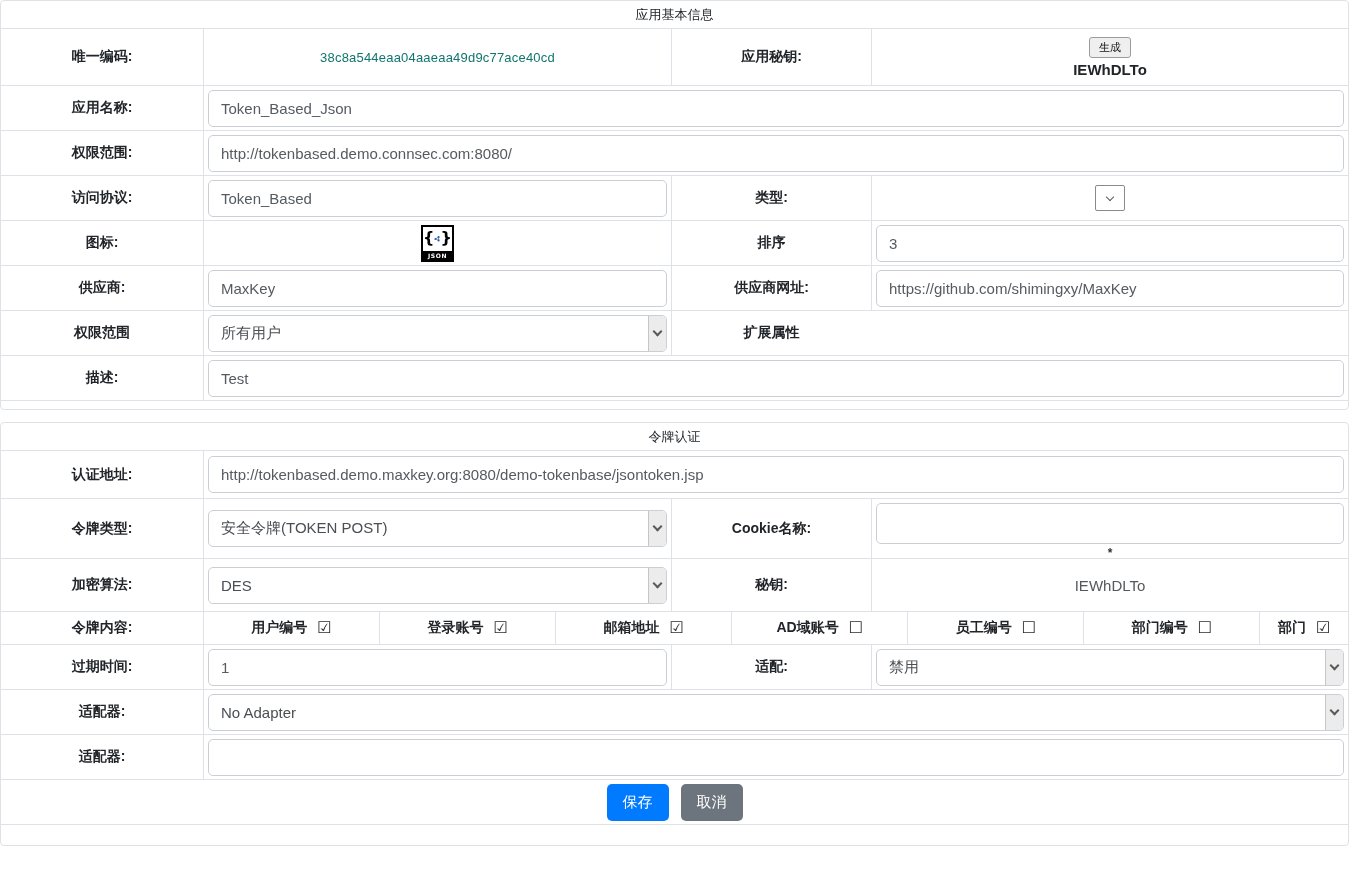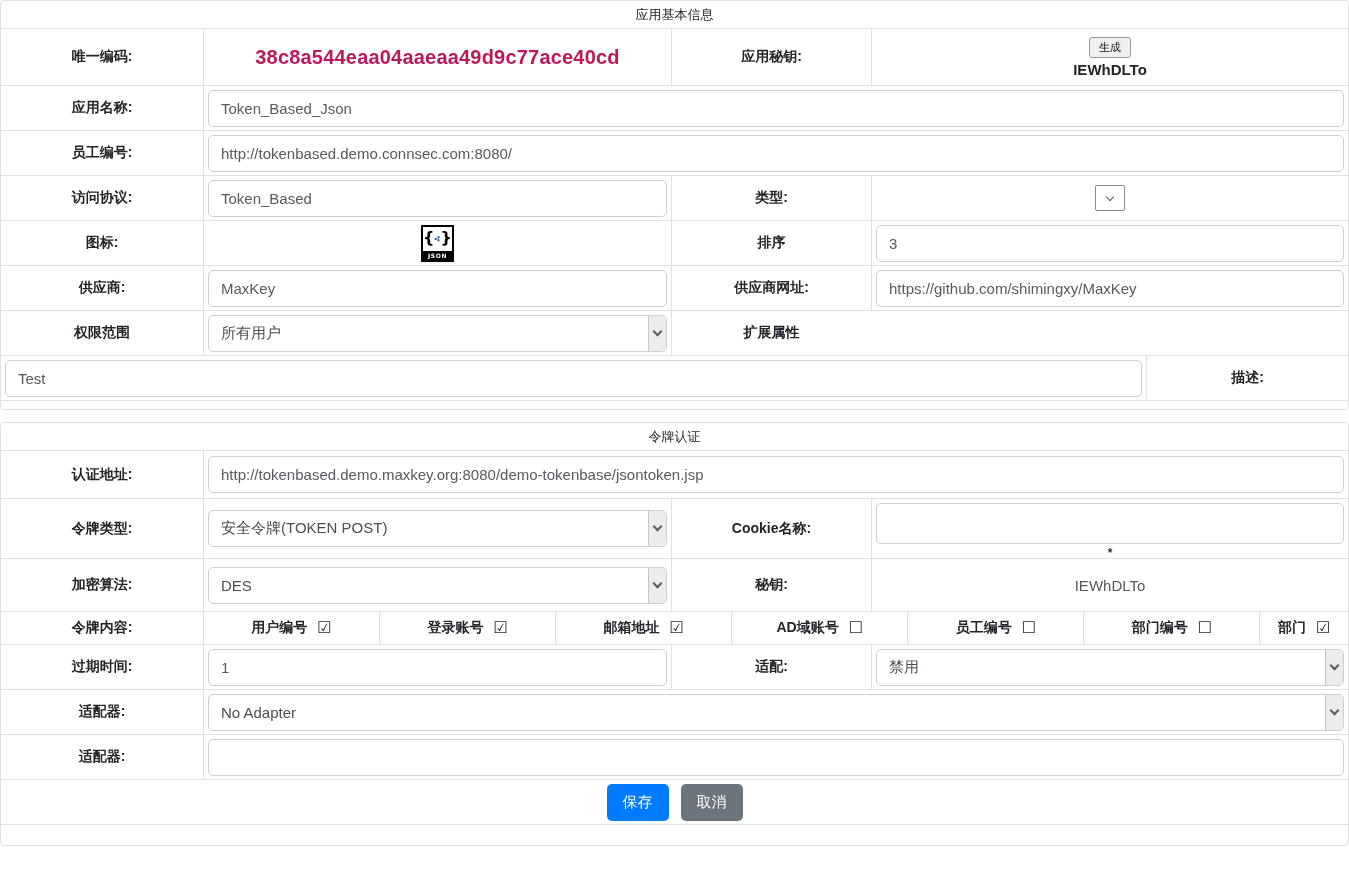--- a/index.html
+++ b/index.html
@@ -37,21 +37,21 @@
   .lbl {
     width: 202px; flex: none;
     justify-content: center;
     font-weight: 700; font-size: 14px; color: #212529;
   }
   .lbl2 { width: 200px; flex: none; justify-content: center; font-weight: 700; font-size: 14px; }
   .val { flex: 1; }
   .val-left { width: 468px; flex: none; }
   .center { justify-content: center; }
   .col { flex-direction: column; justify-content: center; }
-  .code-text { font-weight: 700; font-size: 20px; color: #be185d; letter-spacing: 0.2px; }
+  .code-text { font-weight: 400; font-size: 13px; color: #0f766e; letter-spacing: 0.2px; }
   .secret-bold { font-weight: 700; font-size: 15px; color: #212529; margin-top: 3px; }
   .secret-plain { font-size: 15px; color: #55595c; }
 
   .tin {
     flex: 1; align-self: center;
     height: 37px; margin: 4px;
     border: 1px solid #cbcfd3; border-radius: 5px;
     padding: 0 12px;
     font-size: 15px; color: #555b61;
     font-family: inherit;
@@ -166,21 +166,21 @@
     </div>
 
     <div class="prow">
       <div class="cell lbl">应用名称:</div>
       <div class="cell val">
         <input class="tin" value="Token_Based_Json" style="">
       </div>
     </div>
 
     <div class="prow">
-      <div class="cell lbl">员工编号:</div>
+      <div class="cell lbl">权限范围:</div>
       <div class="cell val">
         <input class="tin" value="http://tokenbased.demo.connsec.com:8080/" style="">
       </div>
     </div>
 
     <div class="prow">
       <div class="cell lbl">访问协议:</div>
       <div class="cell val-left">
         <input class="tin" value="Token_Based" style="">
       </div>
@@ -233,24 +233,24 @@
           <span class="sel-text">所有用户</span>
           <span class="sel-btn">
               <span class="chev"></span>
             </span>
         </div>
       </div>
       <div class="cell lbl2">扩展属性</div>
     </div>
 
     <div class="prow">
+      <div class="cell lbl">描述:</div>
       <div class="cell val">
         <input class="tin" value="Test" style="">
       </div>
-      <div class="cell lbl">描述:</div>
     </div>
   </section>
 
   <section class="panel panel-token">
     <div class="phead">令牌认证</div>
 
     <div class="prow rh-auth">
       <div class="cell lbl">认证地址:</div>
       <div class="cell val">
         <input class="tin" value="http://tokenbased.demo.maxkey.org:8080/demo-tokenbase/jsontoken.jsp" style="">

